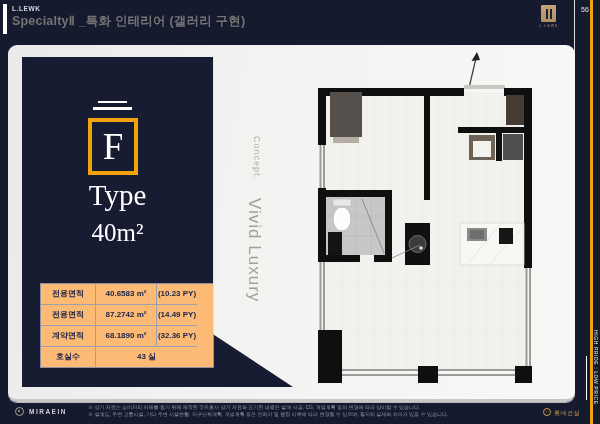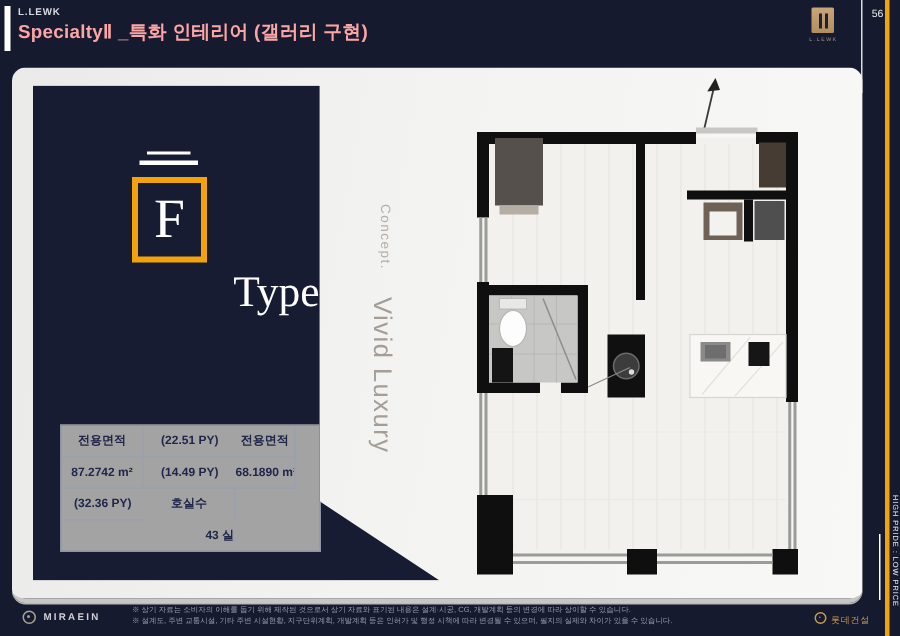--- a/index.html
+++ b/index.html
@@ -7,21 +7,21 @@
     position:relative;width:600px;height:424px;overflow:hidden;
     background:#161a2f;
     font-family:"Liberation Sans", sans-serif;
     -webkit-font-smoothing:antialiased;
   }
   .abs{position:absolute;}
 
   
   .hdr-bar{left:3px;top:4px;width:4px;height:30px;background:#ffffff;}
   .hdr-brand{left:12px;top:5px;font-size:6.5px;letter-spacing:.6px;color:#d8dae2;font-weight:700;}
-  .hdr-title{left:12px;top:13px;font-size:12.5px;color:#fca5a5;font-weight:700;letter-spacing:.2px;}
+  .hdr-title{left:12px;top:13px;font-size:12.5px;color:#737373;font-weight:700;letter-spacing:.2px;}
   .hdr-logo{left:541px;top:5px;width:15px;height:17px;background:linear-gradient(#c9a57a,#b08e60);
     border-radius:1px;display:flex;justify-content:center;align-items:center;gap:2px;}
   .hdr-logo i{display:block;width:2px;height:10px;background:#1d2135;}
   .hdr-logo-caption{left:536px;top:24px;width:26px;text-align:center;font-size:3.5px;letter-spacing:1px;color:#a98;}
   .hdr-sep{left:574px;top:0;width:1px;height:62px;background:rgba(255,255,255,.85);}
   .hdr-page{left:579px;top:6px;width:12px;text-align:center;font-size:7px;color:#e8e8e8;}
 
   
   .rail-gold{left:590px;top:0;width:3px;height:424px;background:#f2a30c;}
   .rail-white{left:586px;top:356px;width:1px;height:44px;background:#ffffff;}
@@ -34,27 +34,27 @@
     border-bottom:3px solid #c7c7c5;box-shadow:0 1px 0 #b9b9b7;}
 
   
   .navy-panel{left:14px;top:12px;width:271px;height:330px;background:#181c33;
     clip-path:polygon(0 0,70.5% 0,70.5% 84%,100% 100%,0 100%);}
   .deco-line-1{left:76px;top:44px;width:29px;height:2px;background:#ffffff;}
   .deco-line-2{left:71px;top:50px;width:39px;height:2.5px;background:#ffffff;}
   .type-box{left:66px;top:61px;width:50px;height:57px;border:4.5px solid #f2a30c;box-sizing:border-box;
     display:flex;align-items:center;justify-content:center;}
   .type-letter{font-family:"Liberation Serif", serif;font-size:37px;color:#ffffff;line-height:1;}
-  .type-word{left:0;top:122px;width:191px;text-align:right;font-family:"Liberation Serif", serif;
+  .type-word{left:0;top:122px;width:191px;text-align:center;font-family:"Liberation Serif", serif;
     font-size:29px;color:#ffffff;}
   .area-word{left:0;top:162px;width:191px;text-align:center;font-family:"Liberation Serif", serif;
     font-size:25px;color:#ffffff;}
 
   
-  .spec-table{left:18px;top:226px;width:174px;background:#a3a3a3;border:1px solid #8e93a3;
+  .spec-table{left:18px;top:226px;width:174px;background:#fdba74;border:1px solid #8e93a3;
     display:grid;grid-template-columns:55px 61px 40px;box-sizing:border-box;}
   .spec-table .cell{height:20px;line-height:20px;text-align:center;font-size:8px;font-weight:700;
     color:#20264a;border-right:1px solid #9ba0ae;border-bottom:1px solid #9ba0ae;
     white-space:nowrap;overflow:hidden;}
   .spec-table .cell.last-col{border-right:none;}
   .spec-table .cell.last-row{border-bottom:none;}
   .spec-table .cell.span2{grid-column:2 / 4;}
 
   
   .concept-eyebrow{left:252px;top:136px;writing-mode:vertical-rl;font-size:9px;color:#b4aea6;
@@ -100,29 +100,32 @@
 
   <div class="abs card">
 
     <div class="abs navy-panel">
       <div class="abs deco-line-1"></div>
       <div class="abs deco-line-2"></div>
       <div class="abs type-box">
         <span class="type-letter">F</span>
       </div>
       <div class="abs type-word">Type</div>
+      <div class="abs area-word">40m²</div>
 
       <div class="abs spec-table">
         <div class="cell">전용면적</div>
-        <div class="cell last-col">(22.51 PY)</div>
+        <div class="cell">40.6583 m²</div>
+        <div class="cell last-col">(10.23 PY)</div>
 
         <div class="cell">전용면적</div>
         <div class="cell">87.2742 m²</div>
         <div class="cell last-col">(14.49 PY)</div>
 
+        <div class="cell">계약면적</div>
         <div class="cell">68.1890 m²</div>
         <div class="cell last-col">(32.36 PY)</div>
 
         <div class="cell last-row">호실수</div>
         <div class="cell last-row last-col span2">43 실</div>
       </div>
     </div>
   </div>
 
   <div class="abs concept-eyebrow">Concept.</div>

